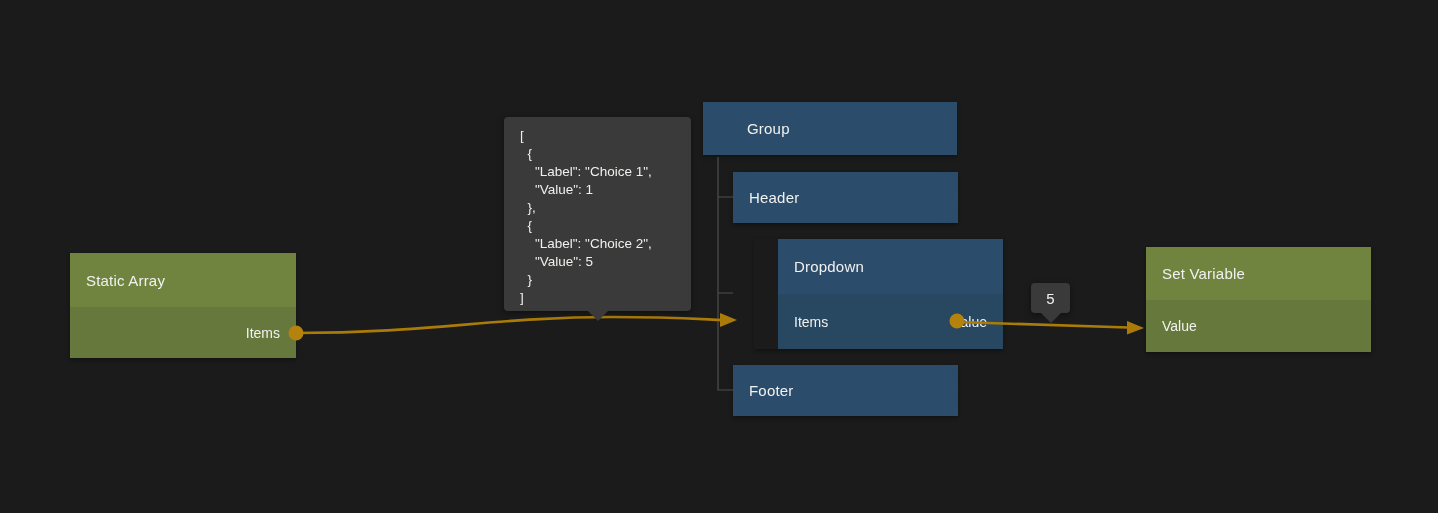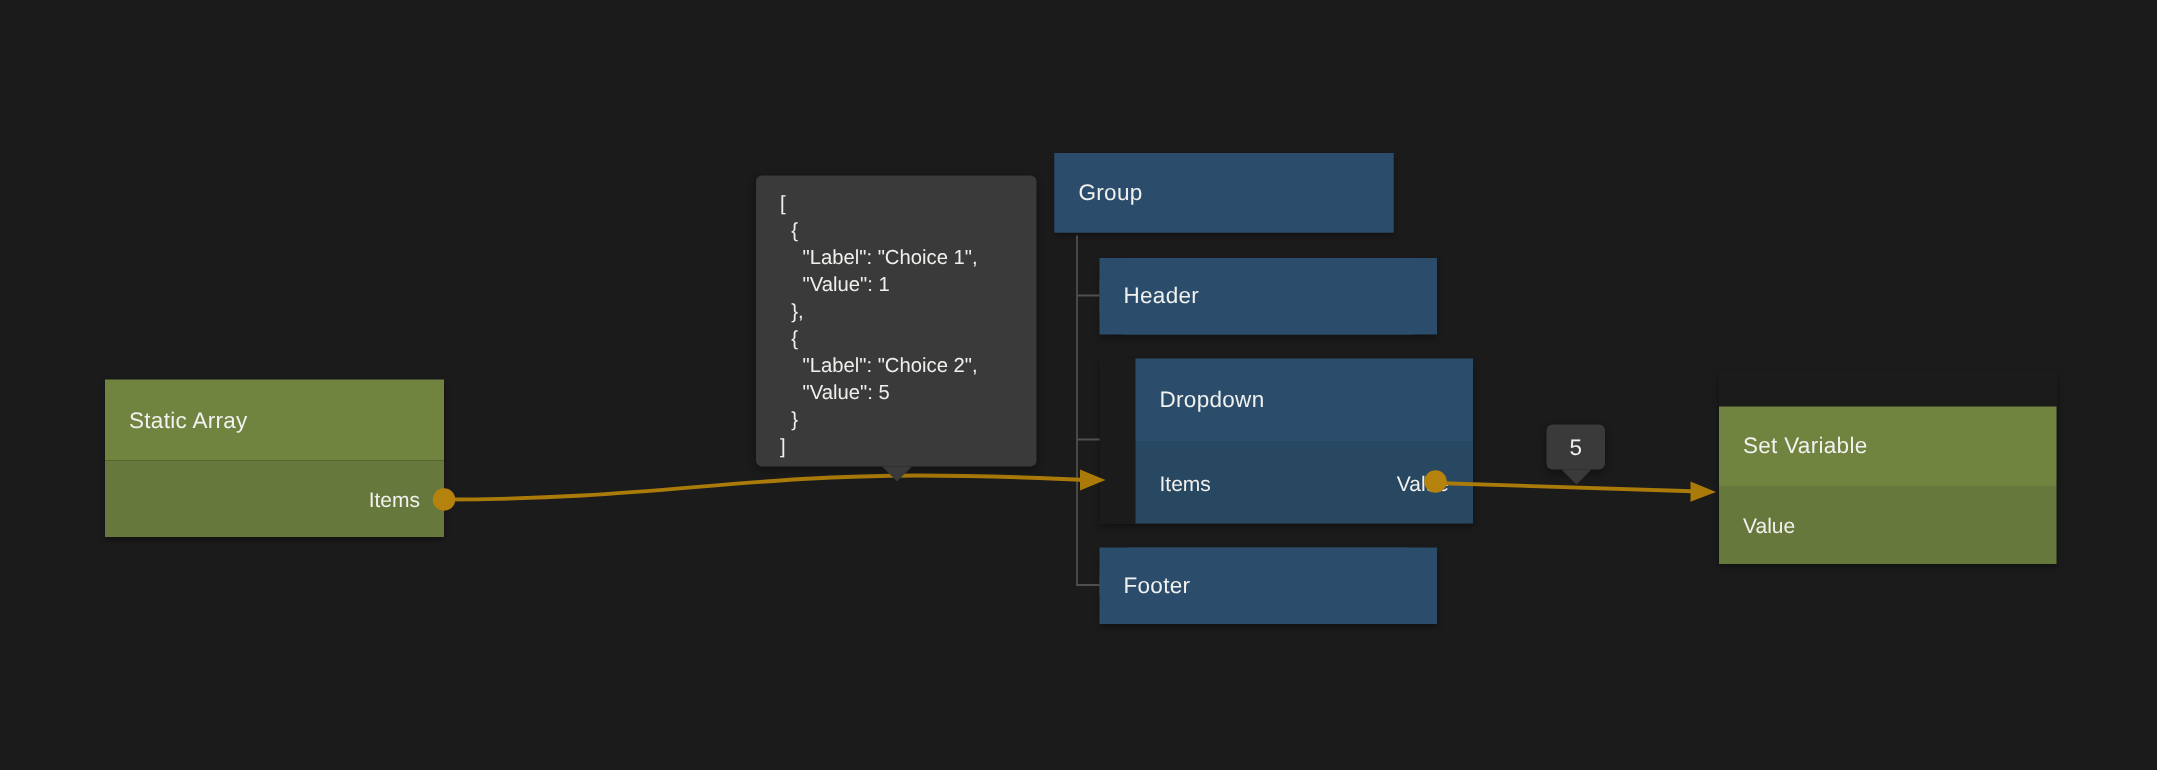--- a/index.html
+++ b/index.html
@@ -33,33 +33,33 @@
   .blue-solid{background:var(--blue_header,#2b4c6b);}
   .blue .title{background:var(--blue_header,#2b4c6b);}
   .blue .body {background:var(--blue_body,#284760);}
 
   
   #node-static-array{left:70px;top:253px;width:226px;}
   #node-static-array .title{height:54px;}
   #node-static-array .body{height:51px;justify-content:flex-end;}
 
   
-  #node-group{left:703px;top:102px;width:226px;height:53px;}
+  #node-group{left:703px;top:102px;width:226px;height:53px;padding-left:28px;}
   #node-group .title{height:53px;}
   #node-header{left:733px;top:172px;width:225px;height:51px;}
   #node-header .title{height:51px;border-radius:17px;}
-  #node-dropdown{left:733px;top:239px;width:225px;padding-left:24px;}
+  #node-dropdown{left:754px;top:239px;width:225px;padding-left:24px;}
   #node-dropdown .title{height:55px;}
   #node-dropdown .body{height:55px;}
   #node-footer{left:733px;top:365px;width:225px;height:51px;}
   #node-footer .title{height:51px;border-radius:21px;}
 
   
   #node-set-variable{left:1146px;top:247px;width:225px;}
-  #node-set-variable .title{height:53px;margin-top:24px;}
+  #node-set-variable .title{height:53px;}
   #node-set-variable .body{height:52px;}
 
   .port-label{white-space:nowrap;}
 
   
   #wires{position:absolute;left:0;top:0;width:1438px;height:513px;z-index:3;pointer-events:none;}
   .wire{stroke:var(--wire,#ab7b0a);stroke-width:2.6;fill:none;}
   .arrowhead{fill:var(--wire,#ab7b0a);}
   .port-dot{fill:var(--port,#b5830d);}
   .tree{stroke:var(--tree_line,#4f4f4f);stroke-width:1.2;fill:none;}

